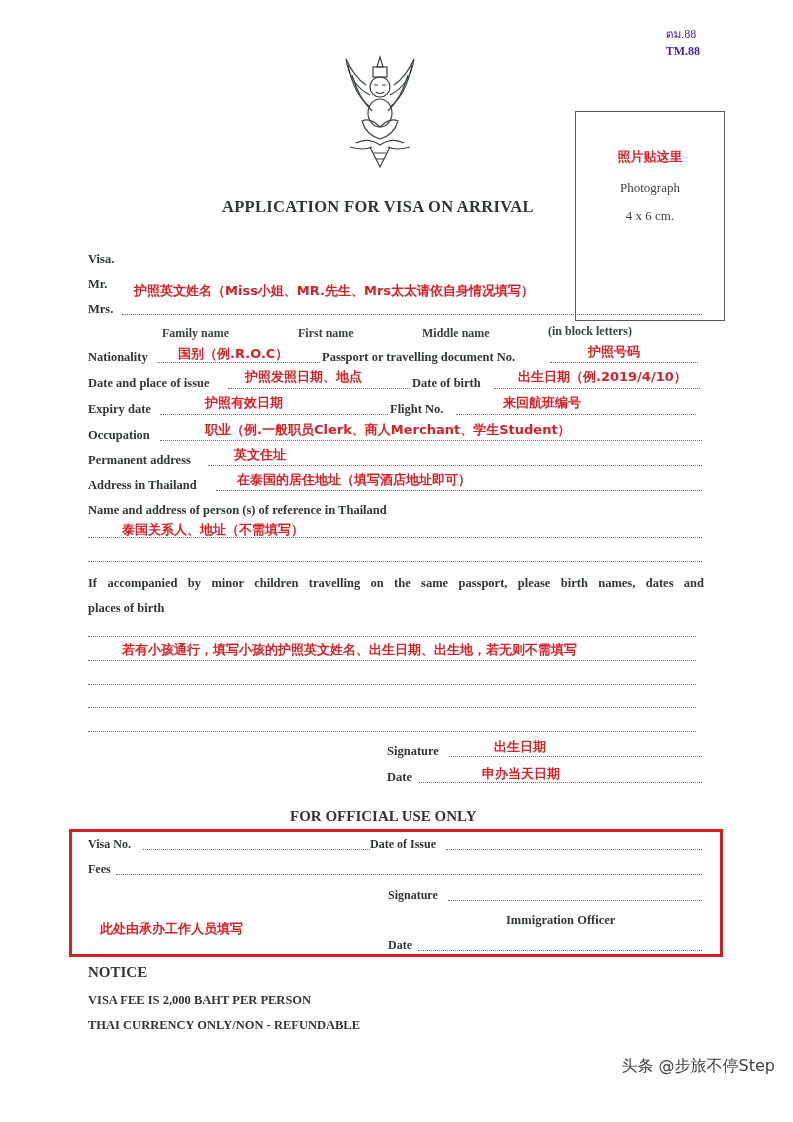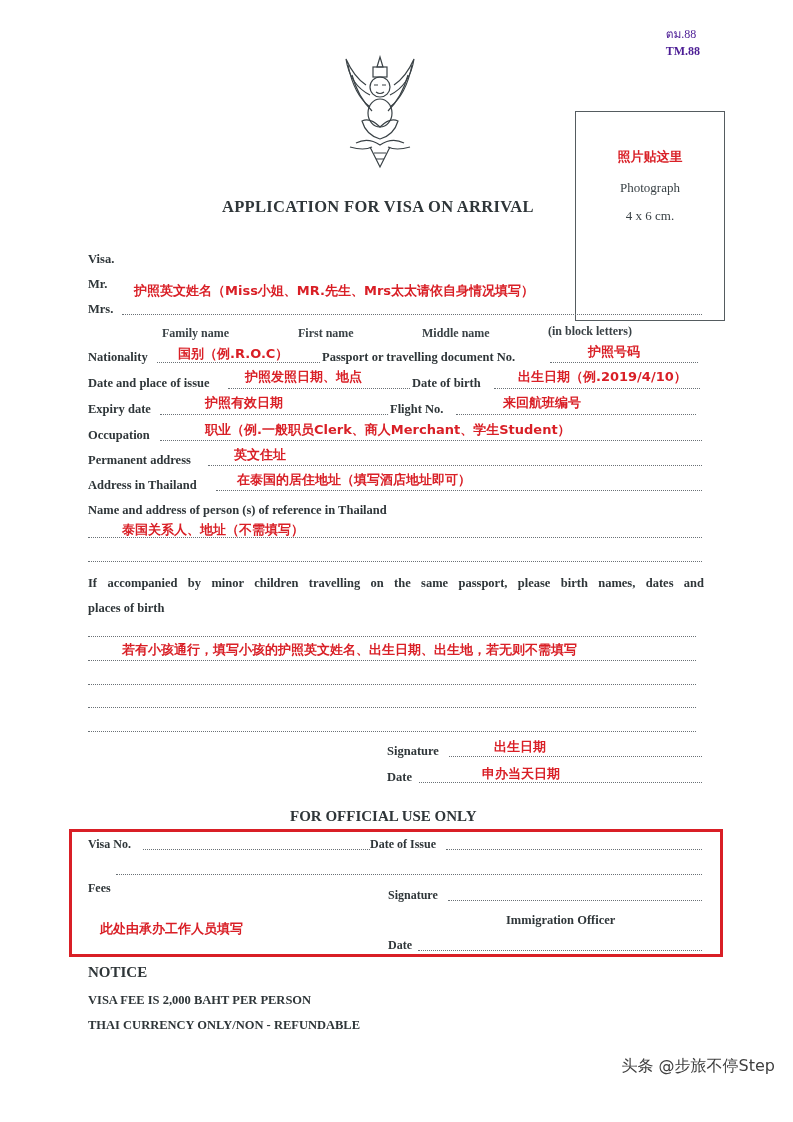--- a/index.html
+++ b/index.html
@@ -125,21 +125,21 @@
 <div class="abs red" style="left:482px; top:765px;">申办当天日期</div>
 
 <div class="abs section-title" style="left:290px; top:808px;">FOR OFFICIAL USE ONLY</div>
 <div class="abs official-box"></div>
 
 <div class="abs lbl" style="left:88px; top:837px; font-size:12px;">Visa No. </div>
 <div class="abs dots" style="left:143px; top:849px; width:227px;"></div>
 <div class="abs lbl" style="left:370px; top:837px; font-size:12px;text-align:right;">Date of Issue</div>
 <div class="abs dots" style="left:446px; top:849px; width:256px;"></div>
 
-<div class="abs lbl" style="left:88px; top:881px; font-size:12px;">Fees</div>
+<div class="abs lbl" style="left:88px; top:862px; font-size:12px;">Fees</div>
 <div class="abs dots" style="left:116px; top:874px; width:586px;"></div>
 
 <div class="abs lbl" style="left:388px; top:888px; font-size:12px;">Signature</div>
 <div class="abs dots" style="left:448px; top:900px; width:254px;"></div>
 
 <div class="abs lbl" style="left:506px; top:913px; font-size:12.5px;">Immigration Officer</div>
 <div class="abs red" style="left:100px; top:920px;">此处由承办工作人员填写</div>
 
 <div class="abs lbl" style="left:388px; top:938px; font-size:12px;">Date</div>
 <div class="abs dots" style="left:418px; top:950px; width:284px;"></div>

